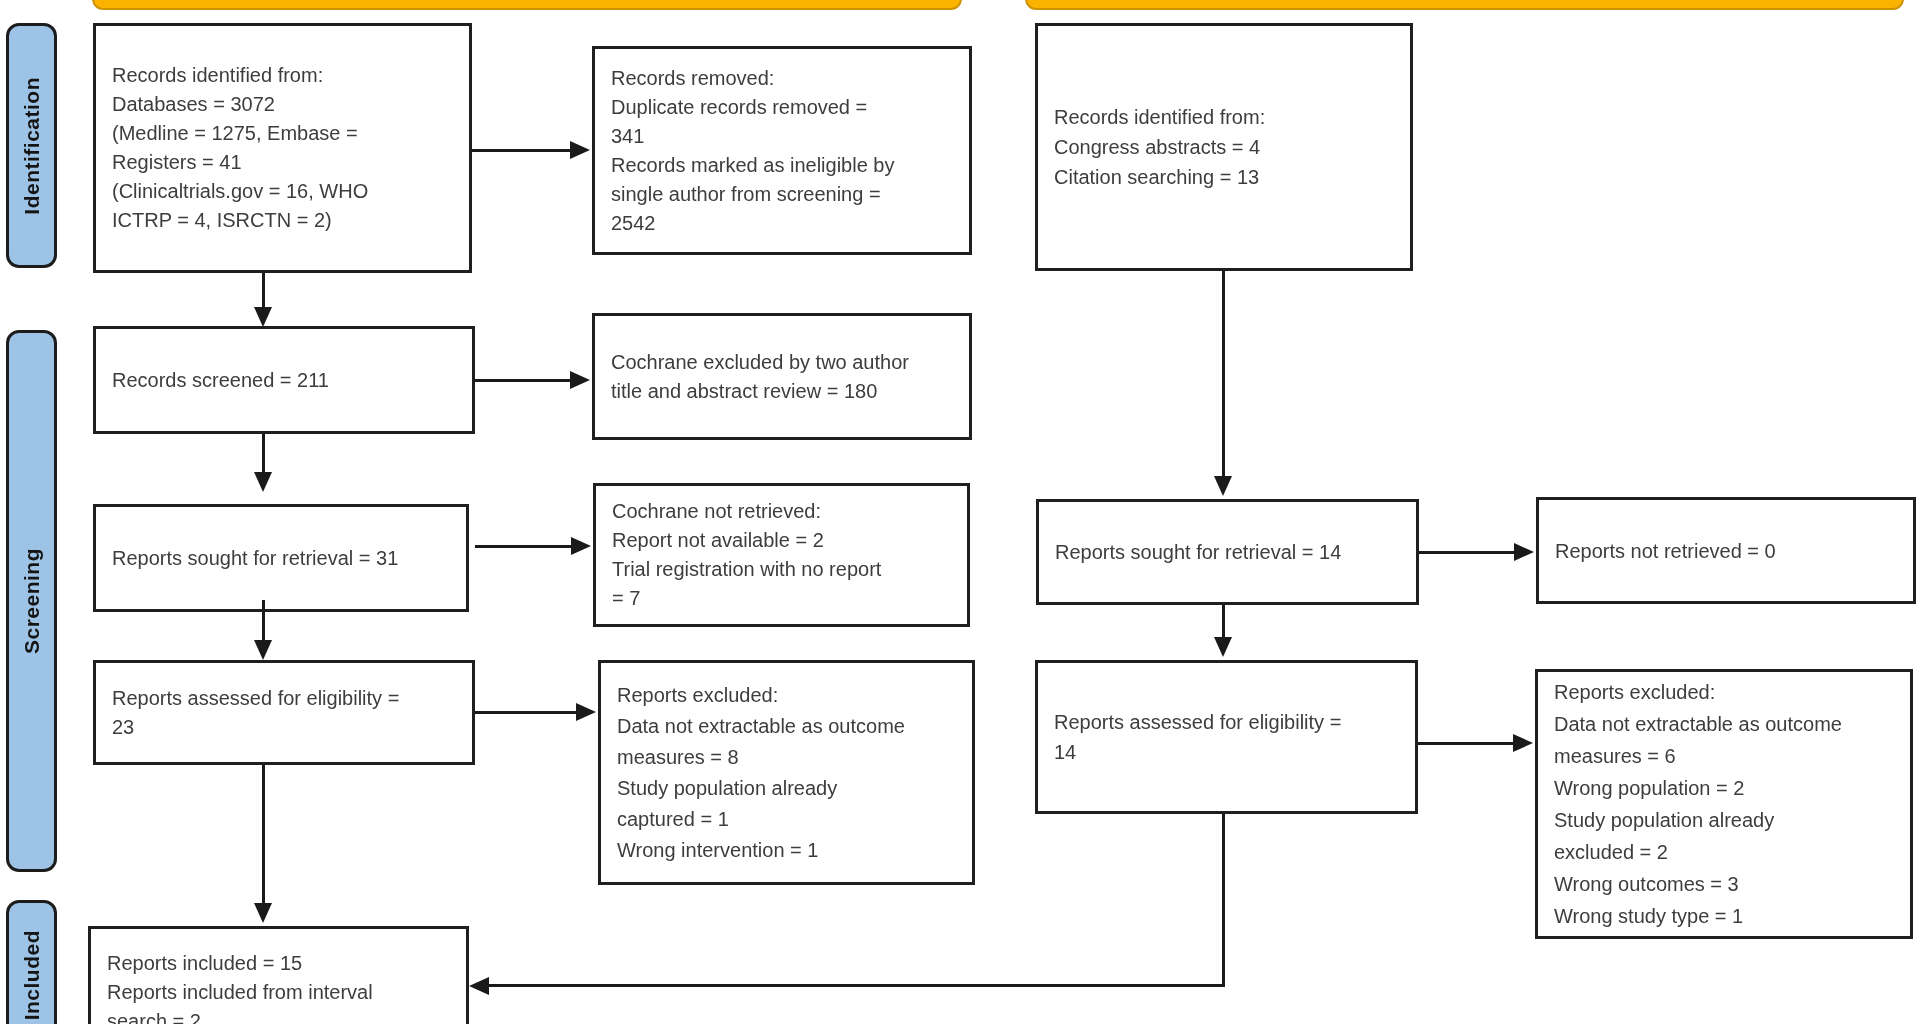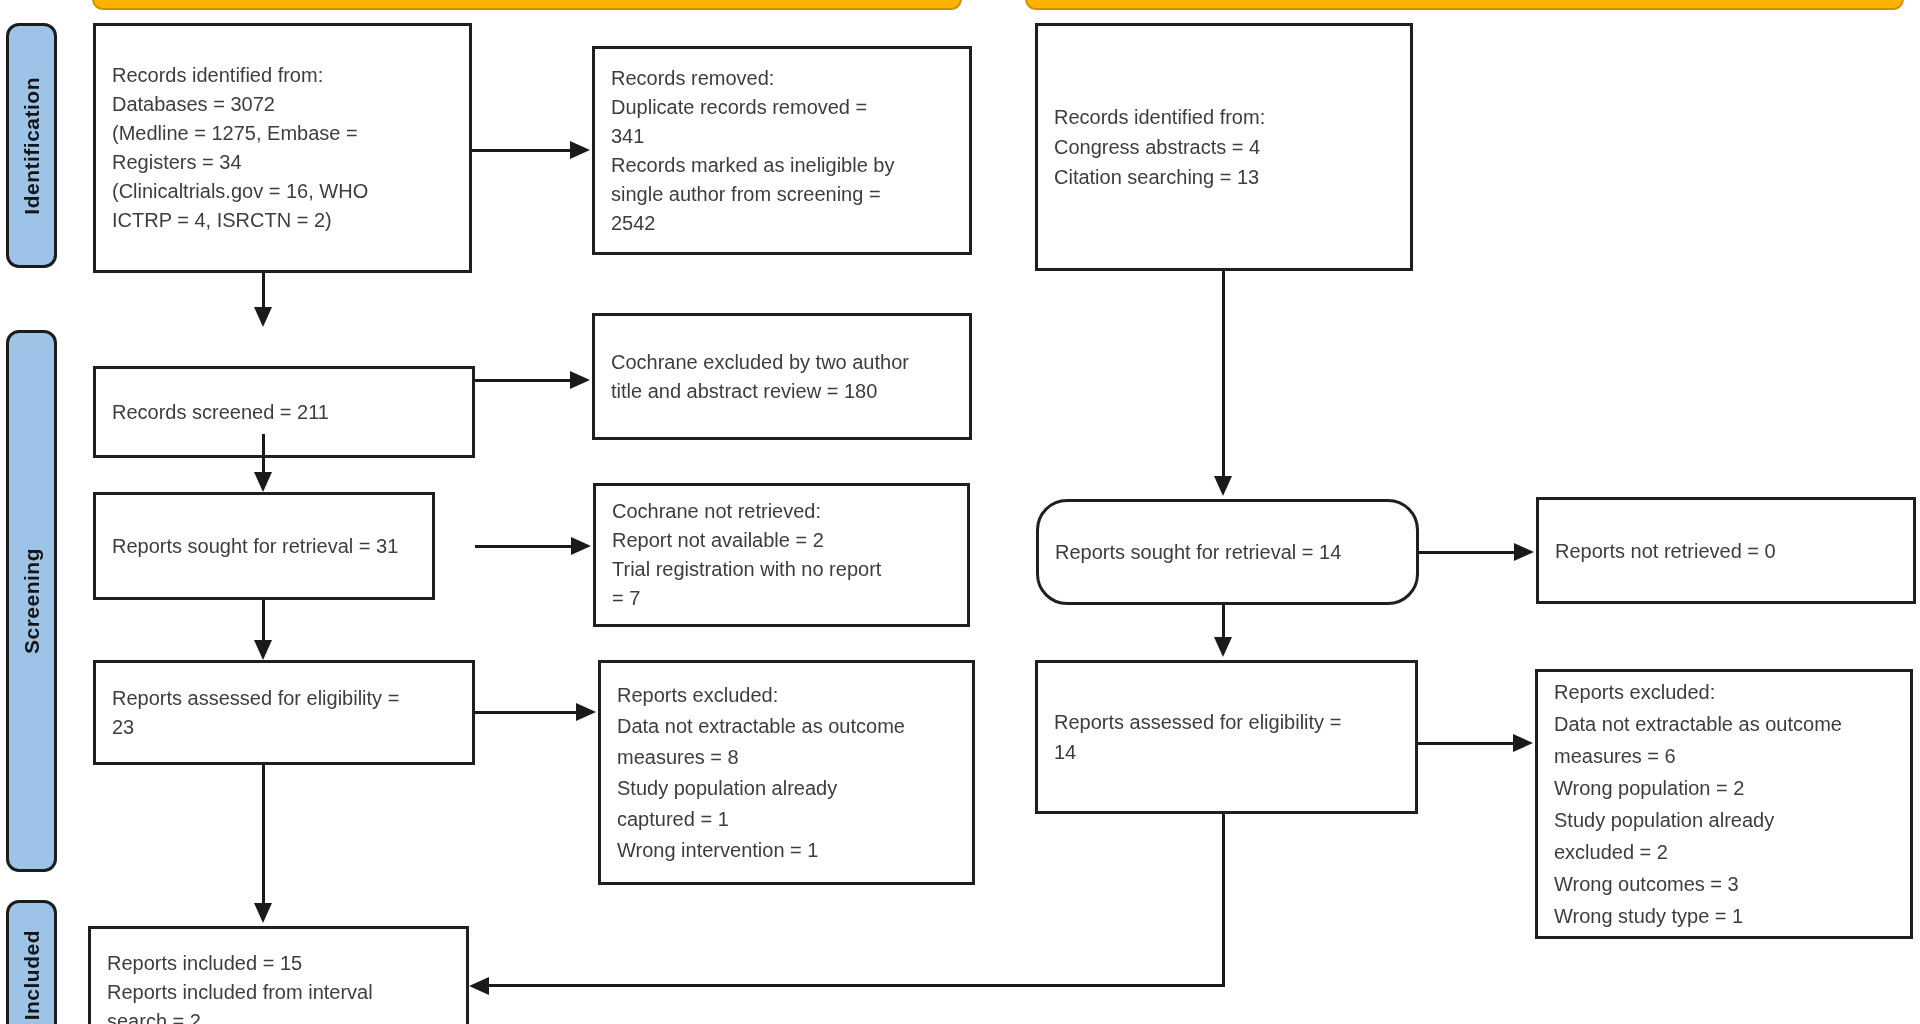--- a/index.html
+++ b/index.html
@@ -36,29 +36,29 @@
   .fbox{
     position:absolute;background:#fff;border:3px solid #1f1f1f;box-sizing:border-box;
     display:flex;flex-direction:column;justify-content:center;align-items:flex-start;
     padding:4px 10px 4px 16px;font-size:20px;line-height:29px;
   }
   .fbox span{white-space:nowrap;}
   .rt{line-height:30px;}   
 
   #box-records-identified-db   {left:93px;  top:23px;  width:379px; height:250px;}
   #box-records-removed         {left:592px; top:46px;  width:380px; height:209px;}
-  #box-records-screened        {left:93px;  top:326px; width:382px; height:92px;margin-top:40px;}
+  #box-records-screened        {left:93px;  top:326px; width:382px; height:108px;}
   #box-records-excluded-review {left:592px; top:313px; width:380px; height:127px;}
-  #box-reports-sought-db       {left:93px;  top:492px; width:342px; height:108px;}
+  #box-reports-sought-db       {left:93px;  top:504px; width:376px; height:108px;}
   #box-reports-not-retrieved-db{left:593px; top:483px; width:377px; height:144px;}
   #box-reports-assessed-db     {left:93px;  top:660px; width:382px; height:105px;}
   #box-reports-excluded-db     {left:598px; top:660px; width:377px; height:225px;line-height:31px;}
   #box-reports-included        {left:88px;  top:926px; width:381px; height:132px;}
   #box-records-identified-other{left:1035px;top:23px;  width:378px; height:248px;}
-  #box-reports-sought-other    {left:1036px;top:499px; width:383px; height:106px;border-radius:31px;}
+  #box-reports-sought-other    {left:1036px;top:499px; width:383px; height:106px;}
   #box-reports-not-retrieved-ot{left:1536px;top:497px; width:380px; height:107px;}
   #box-reports-assessed-other  {left:1035px;top:660px; width:383px; height:154px;}
   #box-reports-excluded-other  {left:1535px;top:669px; width:378px; height:270px;line-height:32px;}
 
   
   .hline{position:absolute;height:3px;background:#1a1a1a;}
   .vline{position:absolute;width:3px;background:#1a1a1a;}
   .ah-right{position:absolute;width:0;height:0;
     border-left:20px solid #1a1a1a;border-top:9px solid transparent;border-bottom:9px solid transparent;}
   .ah-left{position:absolute;width:0;height:0;
@@ -79,21 +79,21 @@
   <span>Screening</span>
 </div>
 <div id="stage-included" class="stage">
   <span>Included</span>
 </div>
 
 <div id="box-records-identified-db" class="fbox">
   <span>Records identified from:</span>
   <span>Databases = 3072</span>
   <span>(Medline = 1275, Embase =</span>
-  <span>Registers = 34</span>
+  <span>Registers = 41</span>
   <span>(Clinicaltrials.gov = 16, WHO</span>
   <span>ICTRP = 4, ISRCTN = 2)</span>
 </div>
 
 <div id="box-records-removed" class="fbox">
   <span>Records removed:</span>
   <span>Duplicate records removed =</span>
   <span>341</span>
   <span>Records marked as ineligible by</span>
   <span>single author from screening =</span>

